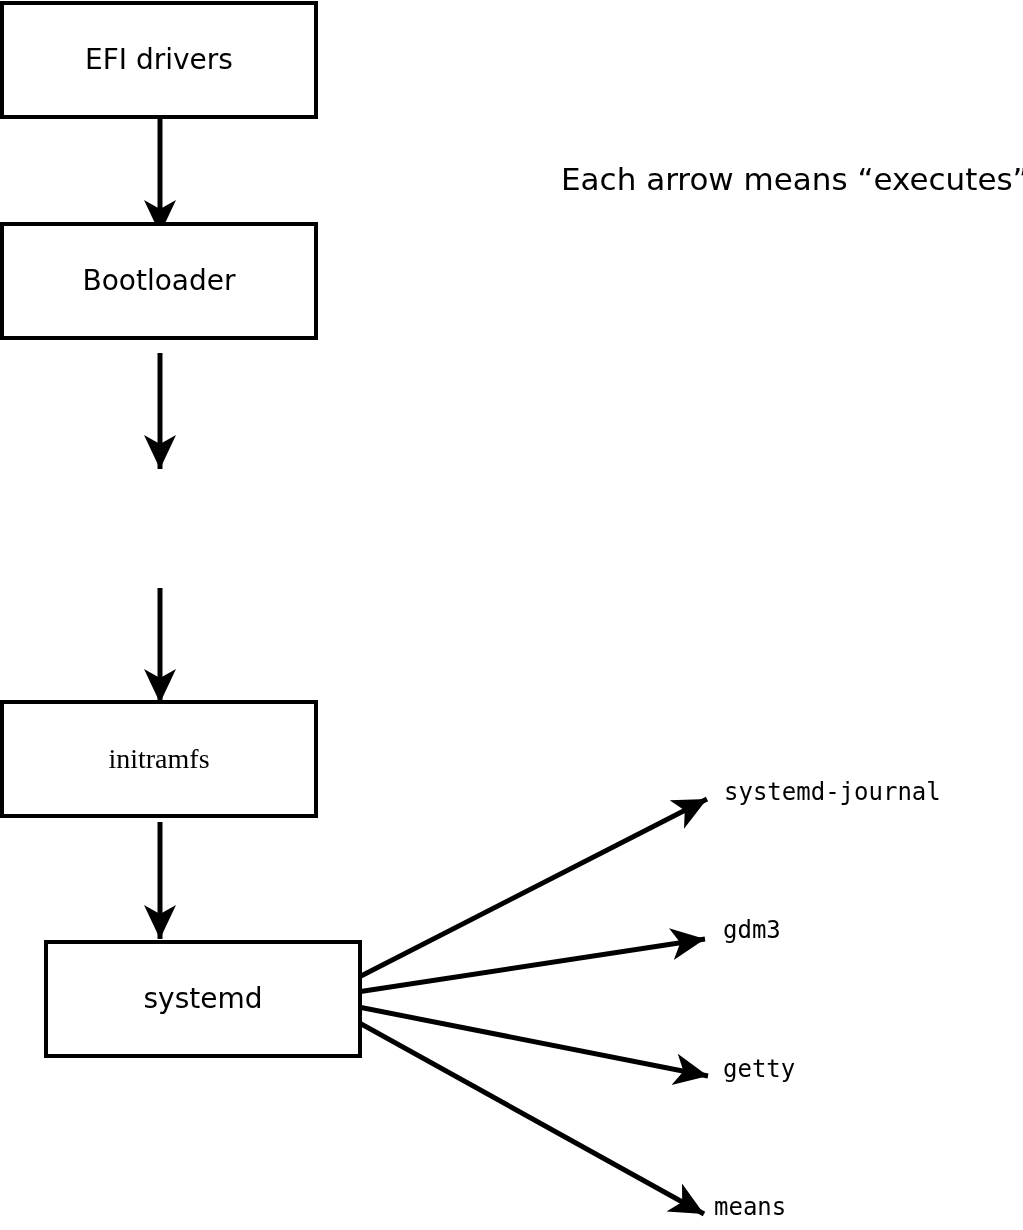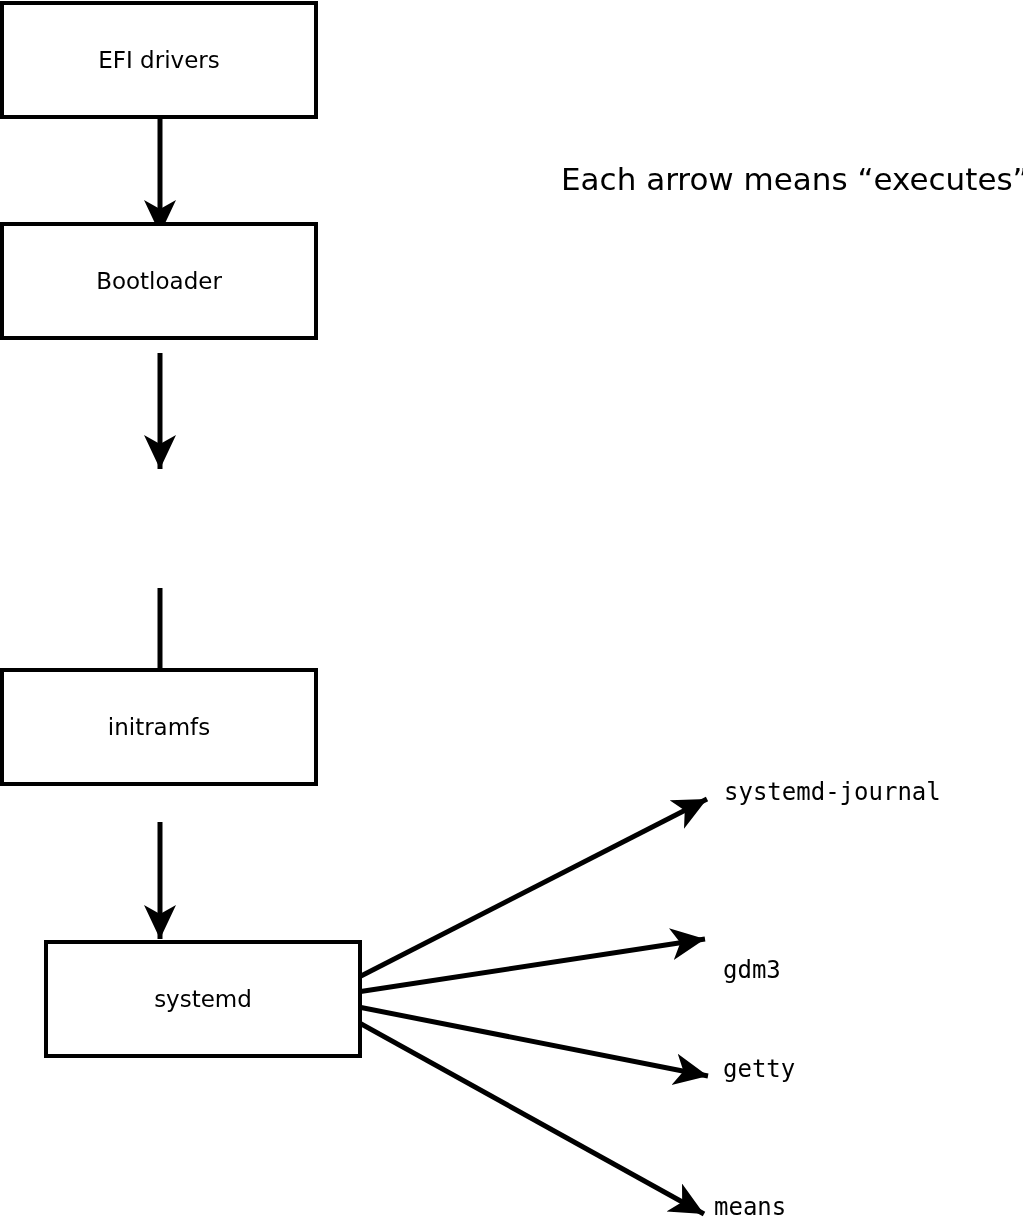--- a/index.html
+++ b/index.html
@@ -34,49 +34,49 @@
     height: 118px;
     box-sizing: border-box;
     border: 4px solid #000000;
     background: #ffffff;
     display: flex;
     align-items: center;
     justify-content: center;
     z-index: 2;
   }
   .node-label {
-    font-size: 23px;
+    font-size: 28px;
     line-height: 1;
     color: #000000;
     white-space: nowrap;
   }
   .box-efi        { top: 1px; }
   .box-bootloader { top: 222px; text-align: right; }
   .box-kernel     { top: 470px; }
-  .box-initramfs  { top: 668px; }
+  .box-initramfs  { top: 700px; font-family: Liberation Serif, serif; }
   .box-systemd    { top: 940px; margin-left: 44px; }
   .note {
     position: absolute;
     left: 561px;
     top: 162px;
     font-size: 31px;
     line-height: 1.1;
     white-space: nowrap;
     z-index: 2;
   }
   .target-label {
     position: absolute;
     font-family: "DejaVu Sans Mono", monospace;
     font-size: 24px;
     line-height: 1;
     white-space: nowrap;
     z-index: 2;
   }
   .target-journal { left: 724px; top: 780px; }
-  .target-gdm3    { left: 723px; top: 918px; margin-top: 40px; }
+  .target-gdm3    { left: 723px; top: 918px; }
   .target-getty   { left: 723px; top: 1057px; }
   .target-sshd    { left: 714px; top: 1195px; }
 </style>
 </head>
 <body>
 
 <div class="canvas">
 
   <svg class="arrows" width="1023" height="1230" viewBox="0 0 1023 1230">
     <defs>

